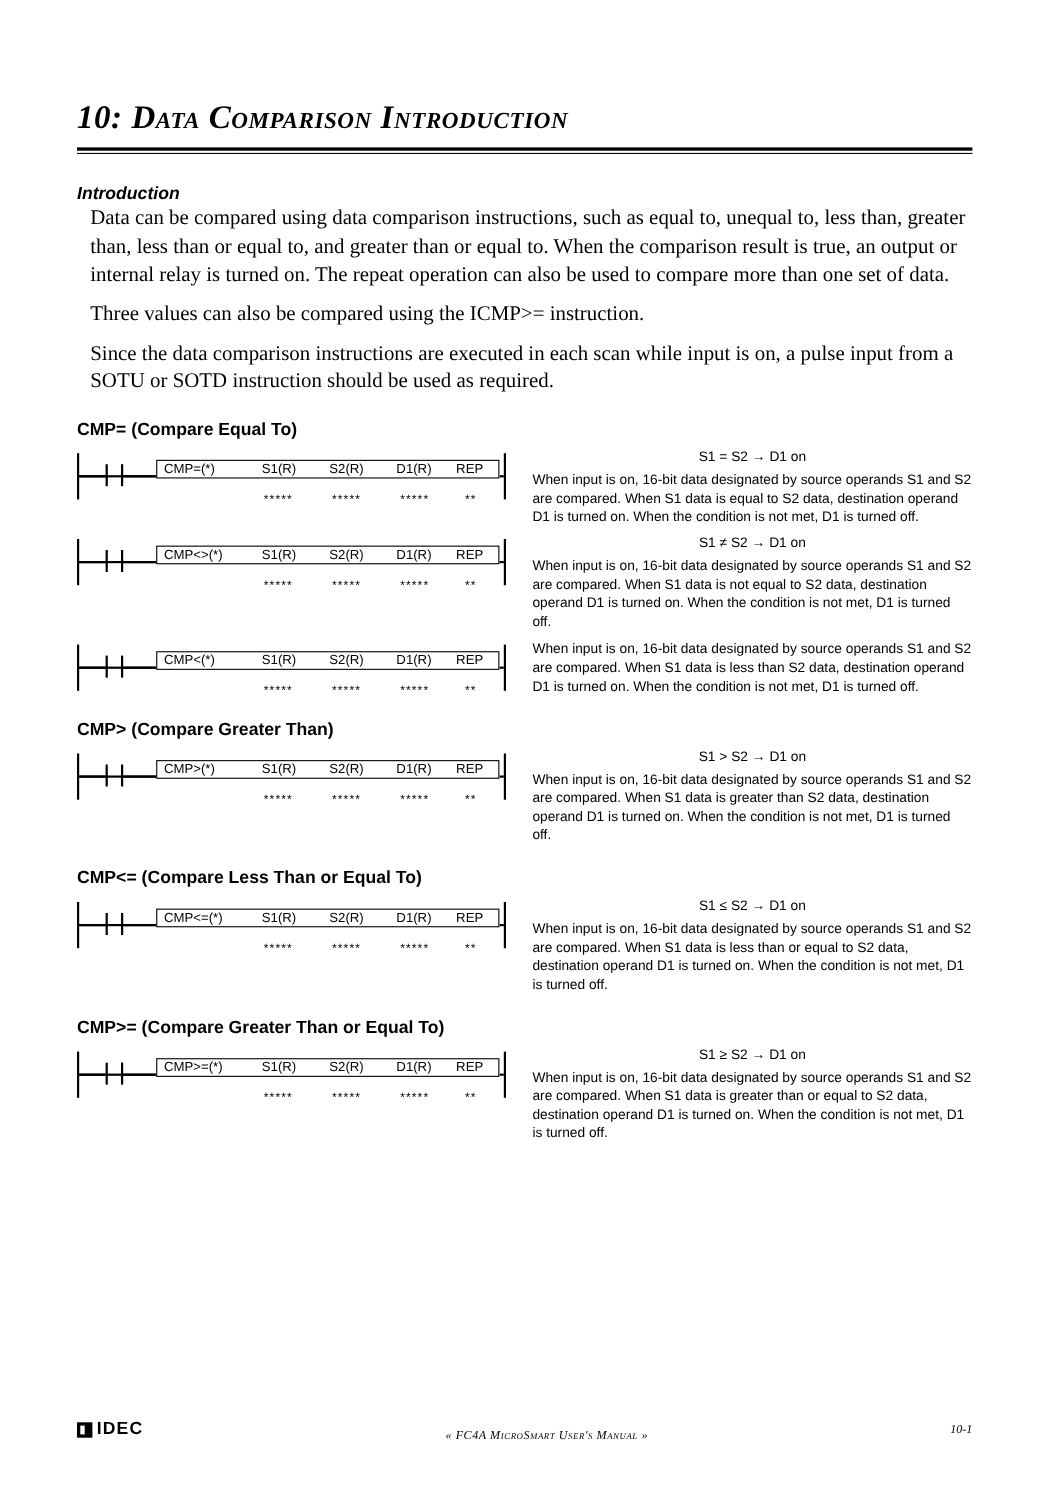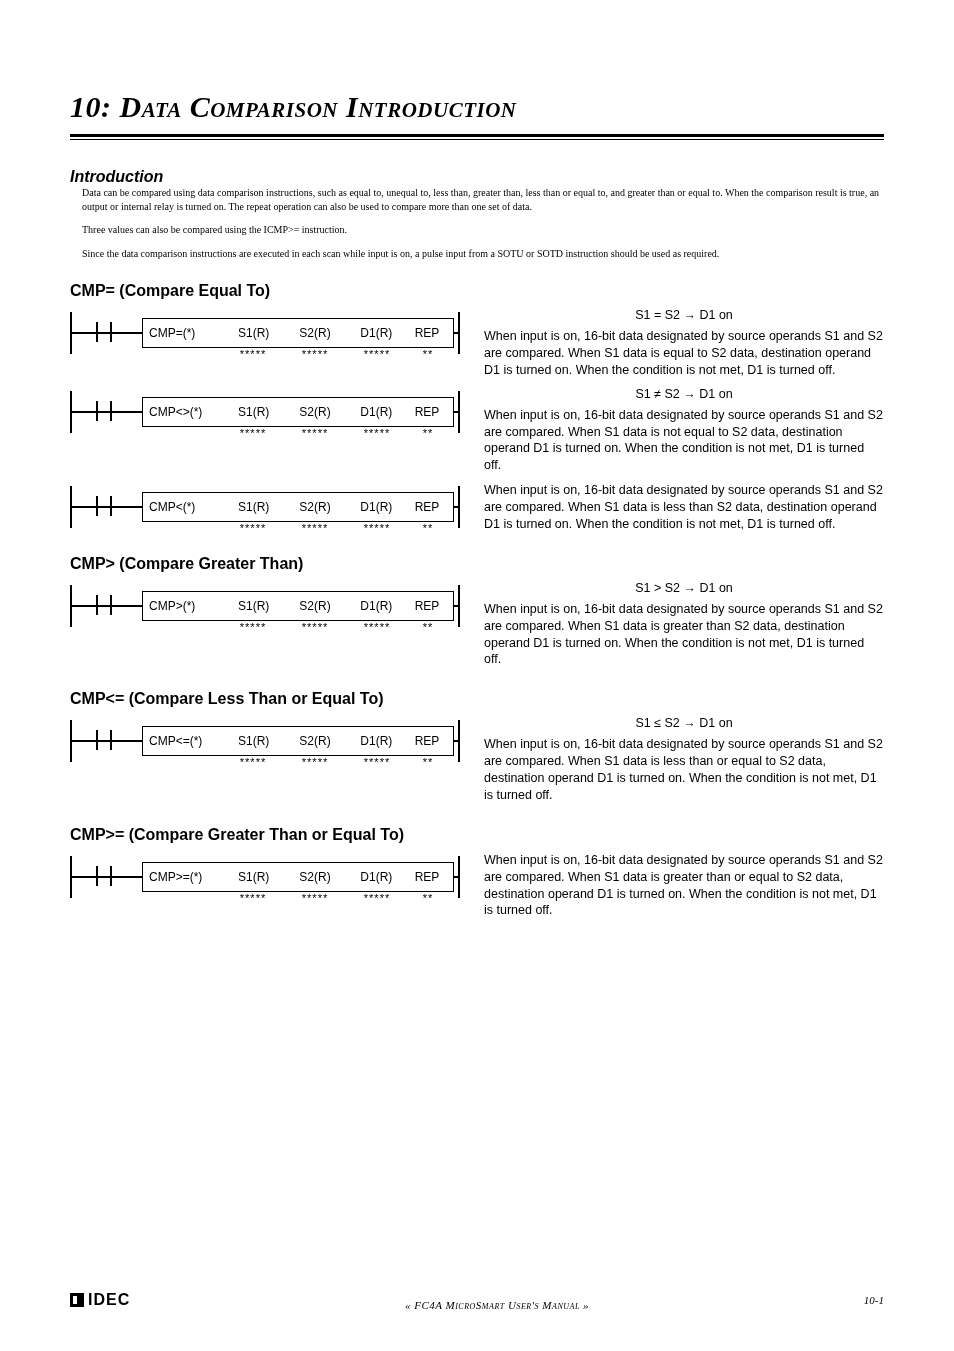--- a/index.html
+++ b/index.html
@@ -25,21 +25,21 @@
   .hr-thin  { border: none; border-top: 1px solid #000; margin-bottom: 28px; }
   .intro-heading {
     font-family: Arial, Helvetica, sans-serif;
     font-weight: bold;
     font-style: italic;
     font-size: 16px;
     margin-bottom: 0;
   }
   .body-para {
     font-family: Georgia, 'Times New Roman', serif;
-    font-size: 10px;
+    font-size: 19px;
     line-height: 1.35;
     margin: 0 0 10px 12px;
   }
   .section-heading {
     font-family: Liberation Sans, sans-serif;
     font-weight: bold;
     font-size: 16px;
     margin: 22px 0 8px 0;
   }
   .instr-row {
@@ -109,23 +109,23 @@
     position:absolute; top:0; bottom:0; width:2px; background:#000;
   }
   .contact .bar-l { left:4px; }
   .contact .bar-r { right:4px; }
   .rung-short {
     position:absolute; top:24px; height:2px; background:#000;
   }
   .rung-a { left:2px; width:24px; }
   .rung-b { left:42px; width:30px; }
   .box {
-    position:absolute; top:10px; left:72px; right:6px; height:30px;
+    position:absolute; top:10px; left:72px; right:6px; height:17px;
     border:1.5px solid #000; background:#fff;
-    display:flex; align-items:center;
+    display:flex; align-items:flex-start;
     font-family: Arial, sans-serif; font-size:12px;
     padding: 0 6px;
   }
   .box .cell { text-align:center; }
   .box .op   { flex: 0 0 74px; text-align:left; }
   .box .s1, .box .s2, .box .d1 { flex:1; }
   .box .rep  { flex:0 0 40px; }
   .stars {
     position:absolute; top:40px; left:72px; right:6px;
     display:flex; font-family: Arial, sans-serif; font-size:11px;
@@ -348,20 +348,21 @@
       <div class="stars">
         <div class="sp-op"></div>
         <div class="st">*****</div>
         <div class="st">*****</div>
         <div class="st">*****</div>
         <div class="st-r">**</div>
       </div>
     </div>
       </div>
       <div class="text-col">
+        <div class="cond-line">S1 ≥ S2 → D1 on</div>
         <div class="desc-line">When input is on, 16-bit data designated by source operands S1 and S2 are compared. When S1 data is greater than or equal to S2 data, destination operand D1 is turned on. When the condition is not met, D1 is turned off.</div>
       </div>
     </div>
   </div>
 
 <div class="footer">
   <span class="idec-logo">
     <span class="idec-box"></span>
     <span>IDEC</span>
   </span>

